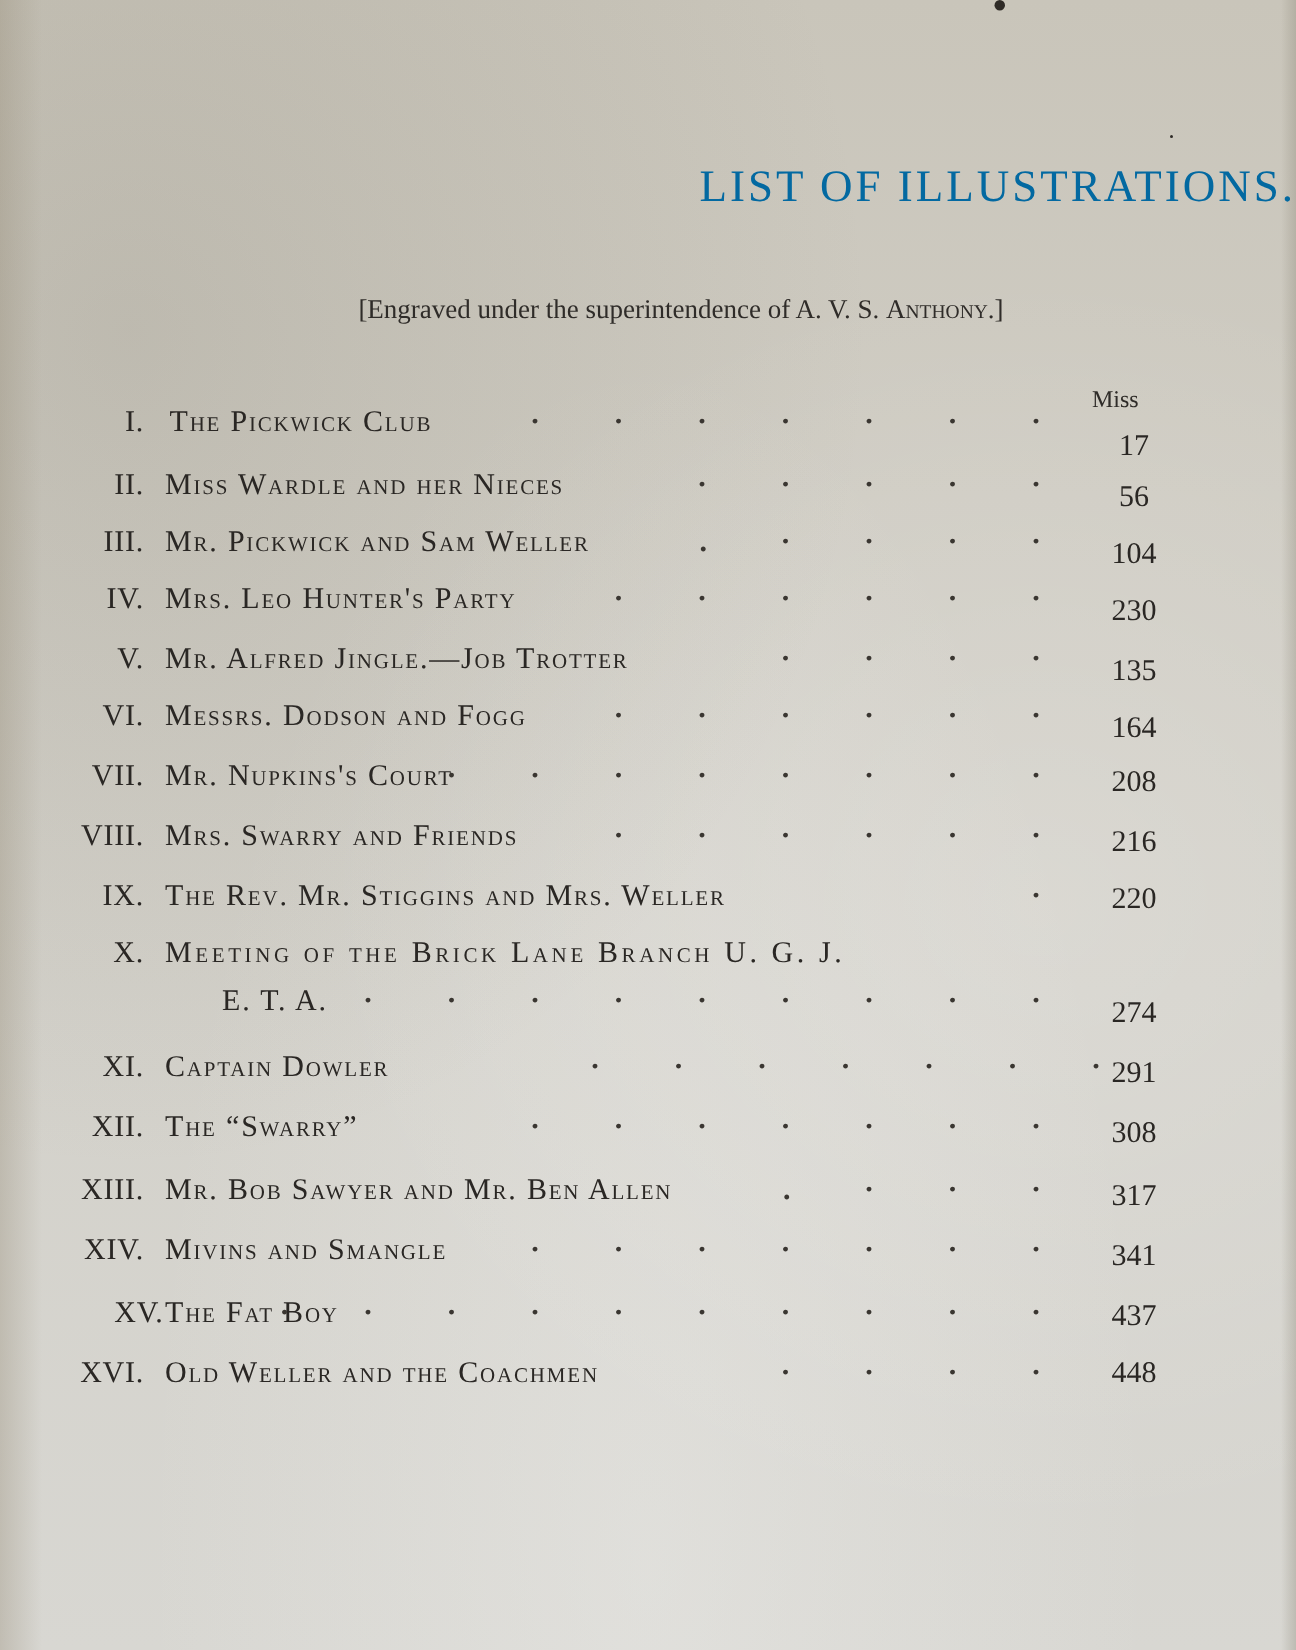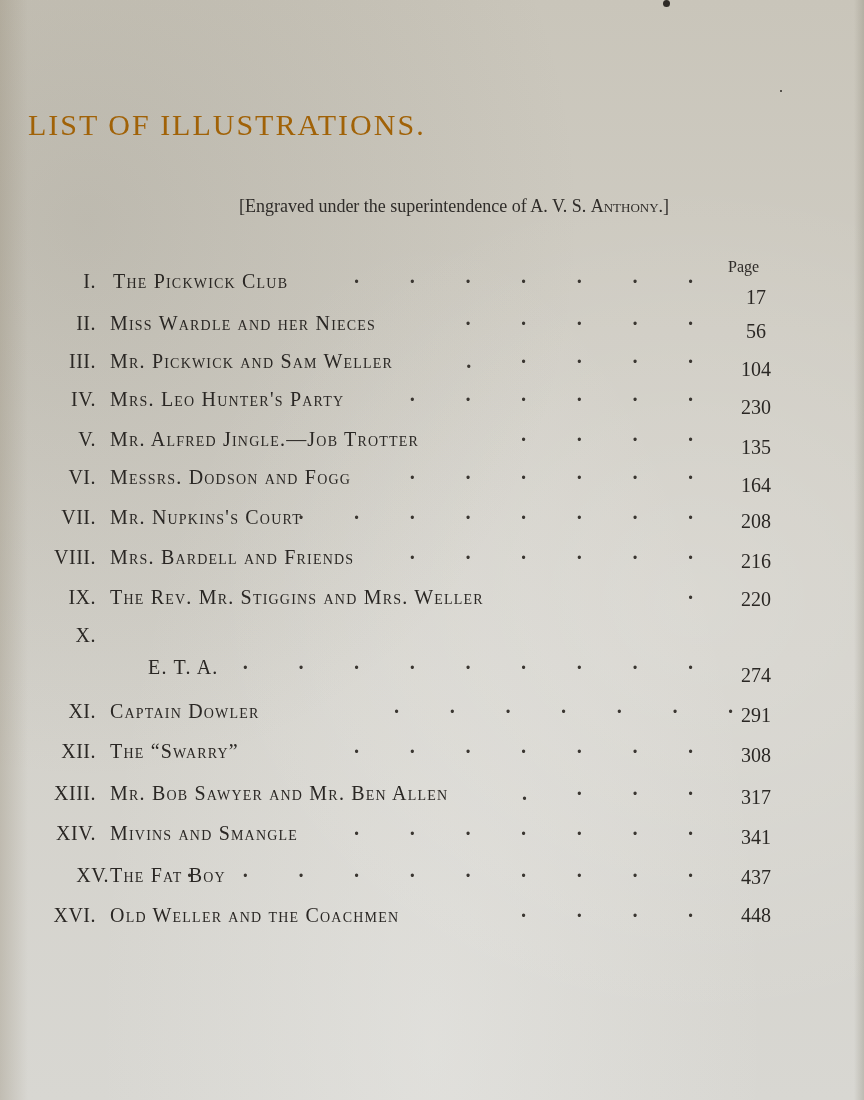--- a/index.html
+++ b/index.html
@@ -29,25 +29,25 @@
     }
     .speck {
       position: absolute;
       border-radius: 50%;
       background: #2f2b27;
     }
     .title {
       position: absolute;
       top: 108px;
       left: 0; right: 0;
-      text-align: left;
+      text-align: right;
       font-size: 30px;
       letter-spacing: 2px;
       padding-left: 28px;
-      color: #a16207;
+      color: #0369a1;
     }
     .subtitle {
       position: absolute;
       top: 196px;
       left: 0; right: 0;
       text-align: center;
       font-size: 18px;
       padding-left: 44px;
       color: #2f2c29;
     }
@@ -117,21 +117,21 @@
 <div class="page-edge-right"></div>
 <div class="speck" style="left:663px;top:0px;width:7px;height:7px;"></div>
 <div class="speck" style="left:780px;top:90px;width:2px;height:2px;"></div>
 
 <h1 class="title" style="margin:0;font-weight:normal;">LIST OF ILLUSTRATIONS.</h1>
 
 <div class="subtitle">
   <span>[Engraved under the superintendence of A. V. S. </span><span class="sc">Anthony</span><span>.]</span>
 </div>
 
-<div class="page-col-header">Page</div>
+<div class="page-col-header">Miss</div>
 
 <div class="list">
   <div class="row" style="top:2px;">
     <span class="numeral" style="width: 96px; left: 0px;">I.</span>
     <span class="caption" style="left:113px;">The Pickwick Club</span>
     <span class="leader">· · · · · · ·</span>
     <span class="pagenum" style="top:16px;">17</span>
   </div>
   <div class="row" style="top:44px;">
     <span class="numeral" style="left: 0px; width: 96px;">II.</span>
@@ -164,32 +164,33 @@
     <span class="pagenum" style="top:8px;">164</span>
   </div>
   <div class="row" style="top:238px;">
     <span class="numeral" style="left: 0px; width: 96px;">VII.</span>
     <span class="caption">Mr. Nupkins's Court</span>
     <span class="leader">· · · · · · · ·</span>
     <span class="pagenum" style="top:4px;">208</span>
   </div>
   <div class="row" style="top:278px;">
     <span class="numeral" style="left: 0px; width: 96px;">VIII.</span>
-    <span class="caption">Mrs. Bardell and Friends</span>
+    <span class="caption">Mrs. Swarry and Friends</span>
     <span class="leader">· · · · · ·</span>
     <span class="pagenum" style="top:4px;">216</span>
   </div>
   <div class="row" style="top:318px;">
     <span class="numeral" style="left: 0px; width: 96px;">IX.</span>
     <span class="caption">The Rev. Mr. Stiggins and Mrs. Weller</span>
     <span class="leader">·</span>
     <span class="pagenum" style="top:2px;">220</span>
   </div>
   <div class="row" style="top:356px;height:66px;">
     <span class="numeral" style="left: 0px; width: 96px;">X.</span>
+    <span class="caption" style="letter-spacing:2.4px;">Meeting of the Brick Lane Branch U. G. J.</span>
     <span class="cont">E. T. A.</span>
     <span class="leader" style="top:32px;">· · · · · · · · ·</span>
     <span class="pagenum" style="top:40px;">274</span>
   </div>
   <div class="row" style="top:432px;padding-left:40px;">
     <span class="numeral" style="left: 0px; width: 96px;">XI.</span>
     <span class="caption">Captain Dowler</span>
     <span class="leader">· · · · · · ·</span>
     <span class="pagenum" style="top:4px;">291</span>
   </div>

